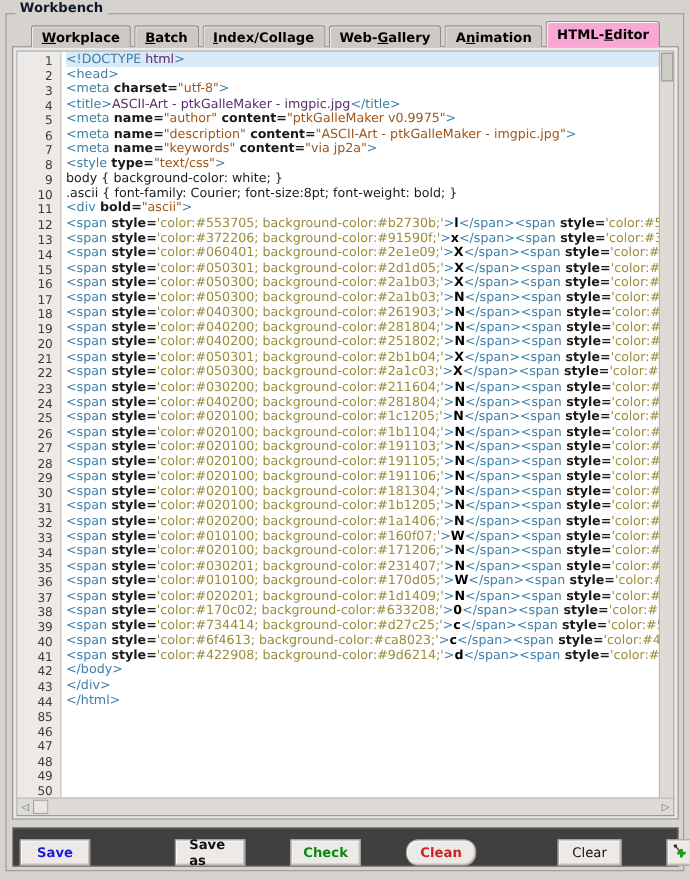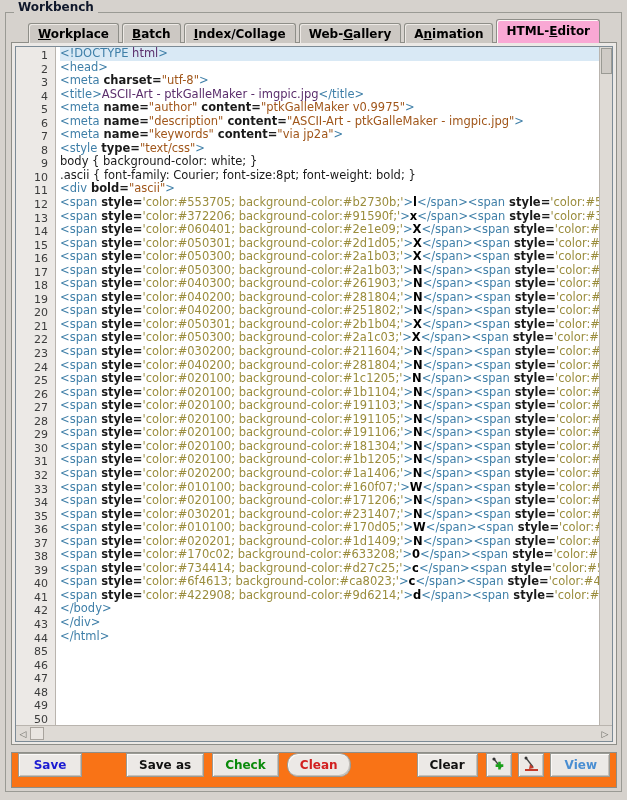--- a/index.html
+++ b/index.html
@@ -185,26 +185,27 @@
     border: 1px solid #a8a39d;
     box-sizing: border-box;
   }
   .hs-track { flex: 1 1 auto; height: 13px; background: #dedad5; }
 
   
   .buttonbar {
     position: absolute;
     left: 11px; top: 752px;
     width: 606px; height: 36px;
-    background: #f97316;
+    background: #404040;
     border: 1px solid #8e8e88;
     box-sizing: border-box;
     display: flex;
-    align-items: flex-start;
+    align-items: flex-end;
     padding: 0 6px;
+    gap: 33px;
   }
   .btn {
     height: 24px;
     min-width: 64px;
     margin-right: 8px;
     padding: 0 12px;
     background: #ece9e6;
     border: 1px solid #9a9a94;
     box-shadow: inset 1px 1px 0 #fbf9f7, inset -1px -1px 0 #c5c0ba;
     font-size: 12px;
@@ -214,21 +215,21 @@
     cursor: default;
     display: flex;
     align-items: center;
     justify-content: center;
     box-sizing: border-box;
   }
   .btn.save   { color: #1b1bd2; }
   .btn.saveas { color: #111; margin-left: 36px; }
   .btn.check  { color: #0a8a0a; }
   .btn.clean  { color: #d22020; border-radius: 11px; }
-  .btn.clear  { color: #111; font-weight: bold; min-width: 58px; }
+  .btn.clear  { color: #111; font-weight: normal; min-width: 58px; }
   .btn.view   { color: #4a8ed2; min-width: 58px; margin-right: 0; padding-left: 14px; }
   .btn.icon   { min-width: 26px; width: 26px; padding: 0; margin-right: 6px; }
   .spacer { flex: 1 1 auto; }
 </style>
 </head>
 <body>
 
 <div class="app">
 
   <div class="group-frame"></div>

